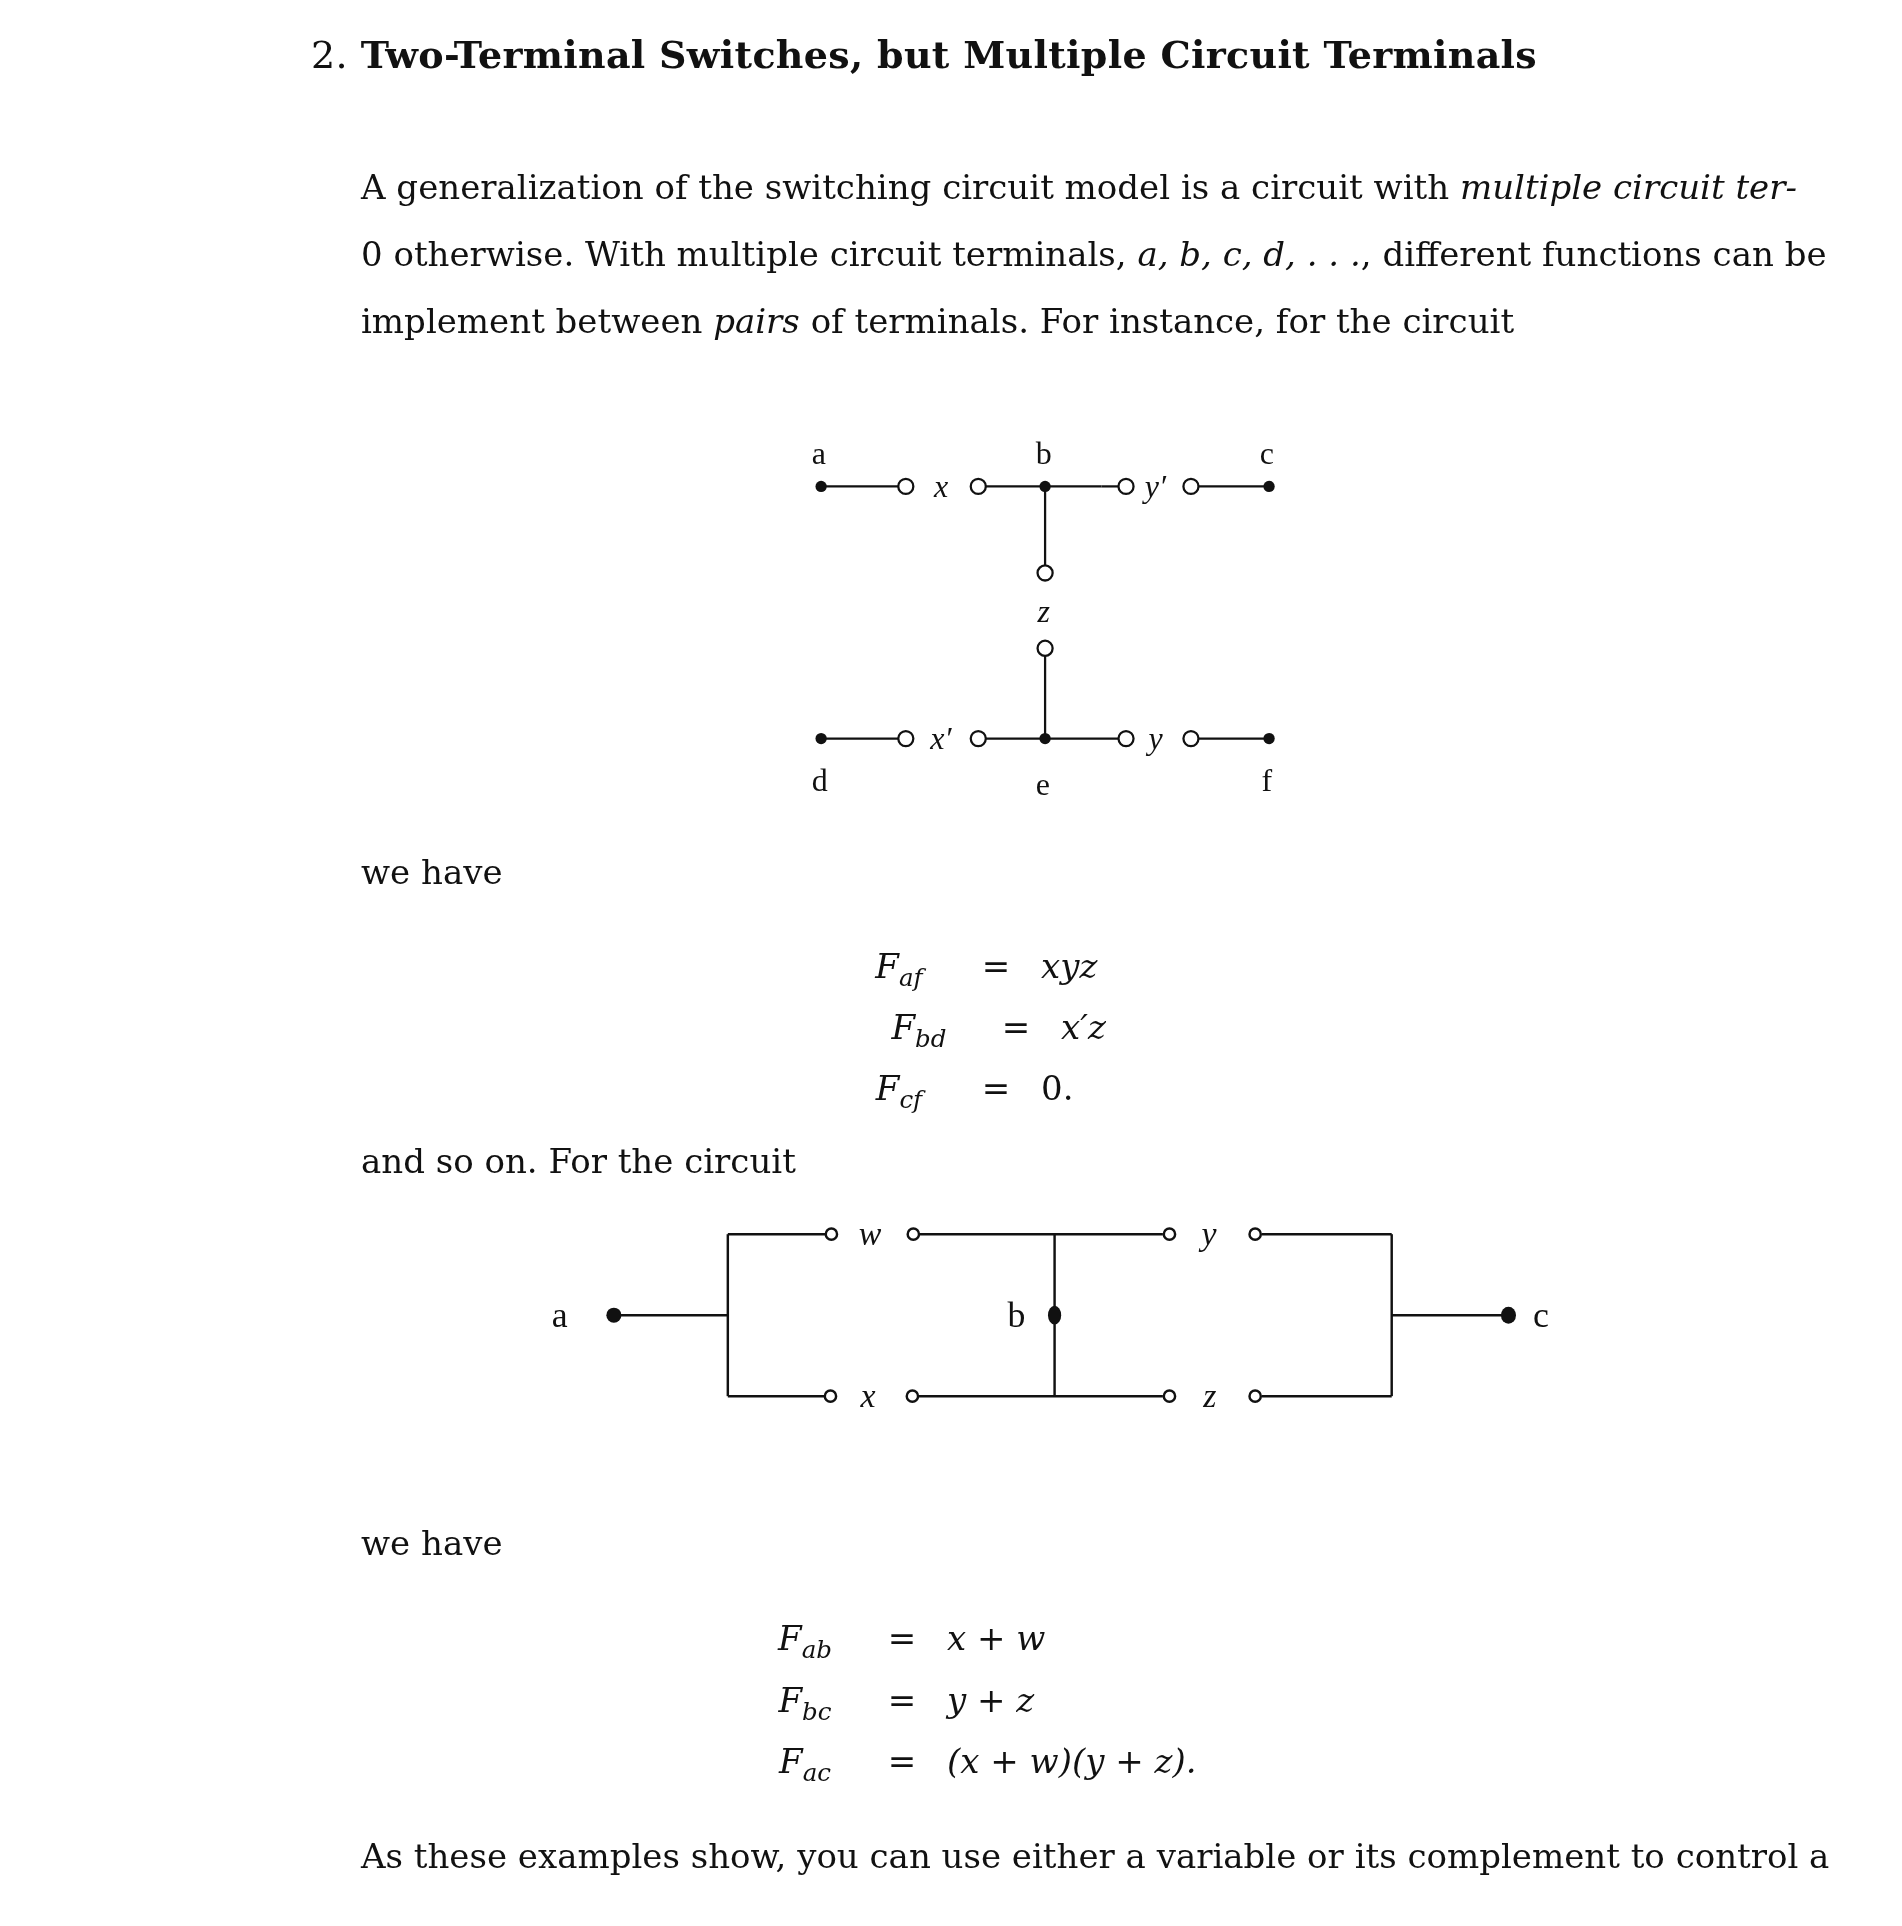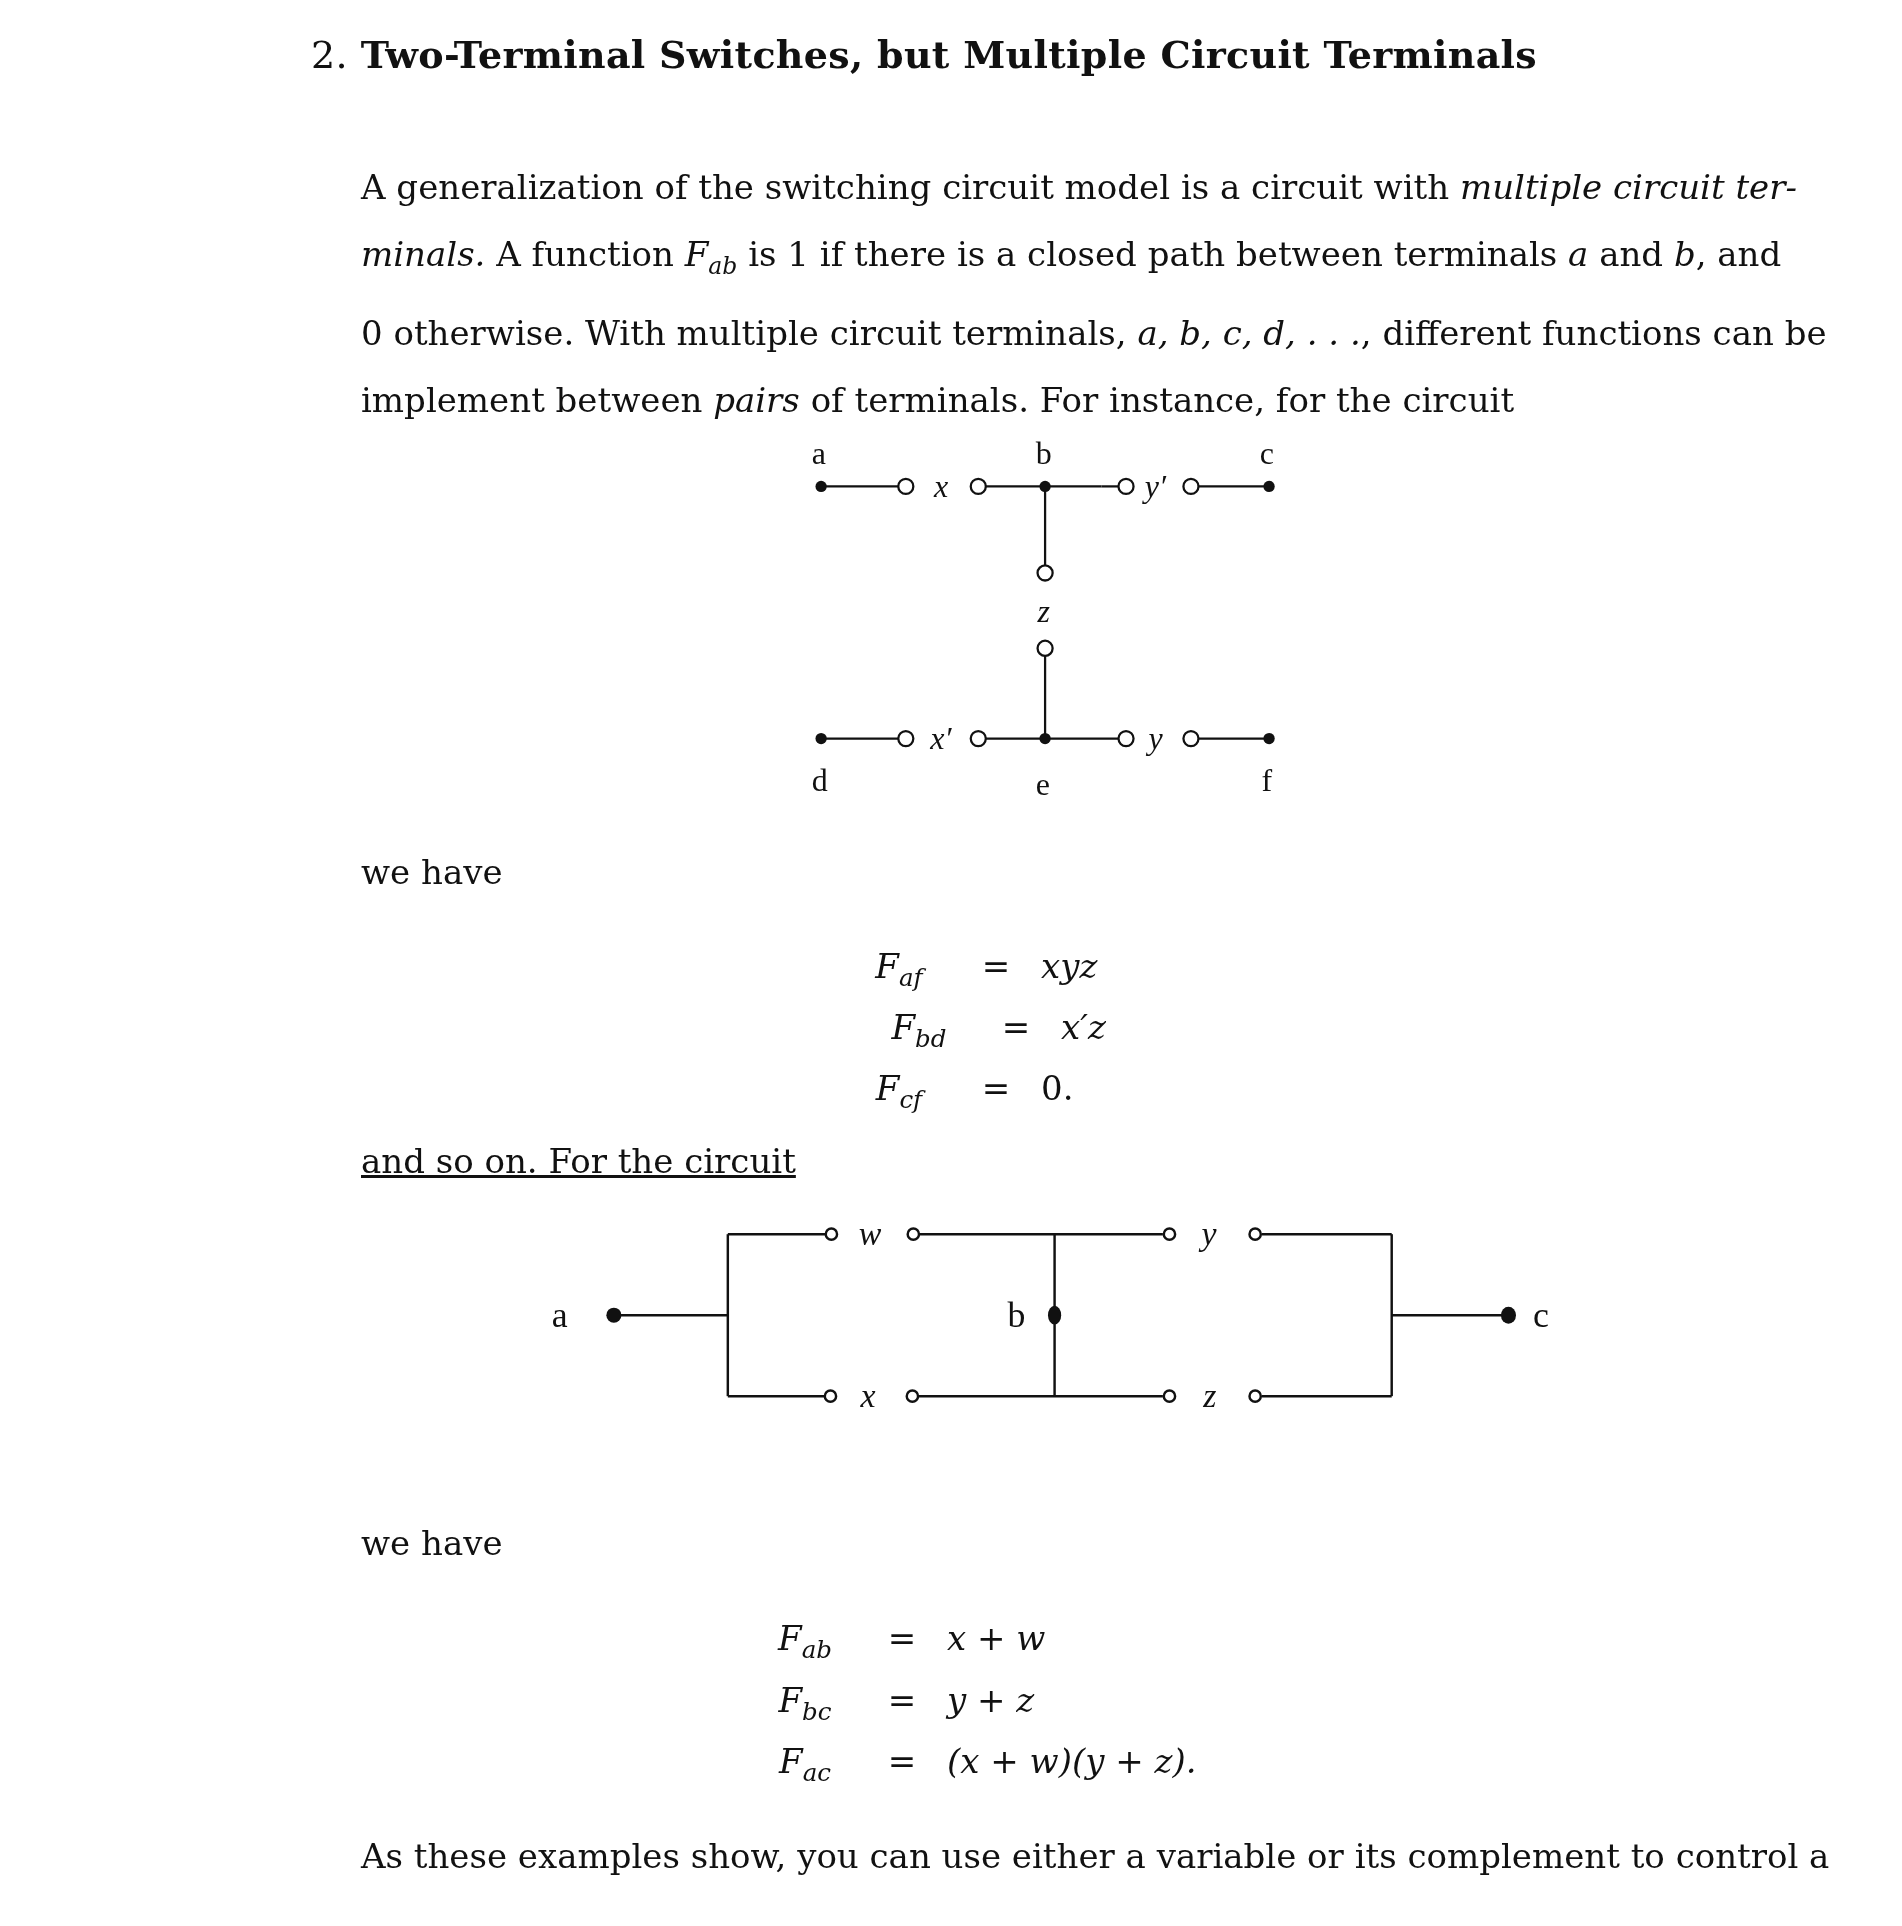--- a/index.html
+++ b/index.html
@@ -23,23 +23,20 @@
 </head>
 <body>
 
 <div class="abs title">
   <span class="num">2.</span><span>Two-Terminal Switches, but Multiple Circuit Terminals</span>
 </div>
 
 <div class="abs para" style="top:146px;">
   <span class="line just">
     <span>A generalization of the switching circuit model is a circuit with </span><em>multiple circuit ter-</em>
-  </span>
-  <span class="line just">
-    <em>minals.</em><span> A function </span><span class="it">F</span><sub class="it" style="font-size:23.5px;">ab</sub><span> is 1 if there is a closed path between terminals </span><span class="it">a</span><span> and </span><span class="it">b</span><span>, and</span>
   </span>
   <span class="line just">
     <span>0 otherwise.  With multiple circuit terminals, </span><span class="it">a, b, c, d, . . .</span><span>, different functions can be</span>
   </span>
   <span class="line">
     <span>implement between </span><em>pairs</em><span> of terminals. For instance, for the circuit</span>
   </span>
 </div>
 
 <svg class="abs" style="left:791px; top:424px;" width="527" height="377" viewBox="0 0 560 400">
@@ -98,21 +95,21 @@
 <div class="eq" style="left:847px; top:935px;">
   <span class="lhs"><span>F</span><sub>af</sub></span><span class="op">=</span><span class="rhs">xyz</span>
 </div>
 <div class="eq" style="left:867px; top:996px;">
   <span class="lhs"><span>F</span><sub>bd</sub></span><span class="op">=</span><span class="rhs">x′z</span>
 </div>
 <div class="eq" style="left:847px; top:1057px;">
   <span class="lhs"><span>F</span><sub>cf</sub></span><span class="op">=</span><span class="rhs" style="font-style:normal;">0.</span>
 </div>
 
-<div class="abs txt" style="left:361px; top:1141px;text-decoration:underline;">and so on. For the circuit</div>
+<div class="abs txt" style="left:361px; top:1141px;">and so on. For the circuit</div>
 
 <svg class="abs" style="left:546px; top:1205px;" width="1036" height="226" viewBox="0 0 1100 240">
   <g stroke="#111" stroke-width="2.6" fill="none">
     <line x1="72" y1="117" x2="193" y2="117"></line>
     <line x1="193" y1="31" x2="193" y2="203"></line>
     <line x1="193" y1="31" x2="297" y2="31"></line>
     <line x1="193" y1="203" x2="297" y2="203"></line>
     <line x1="395" y1="31" x2="655" y2="31"></line>
     <line x1="395" y1="203" x2="655" y2="203"></line>
     <line x1="540" y1="31" x2="540" y2="203"></line>

